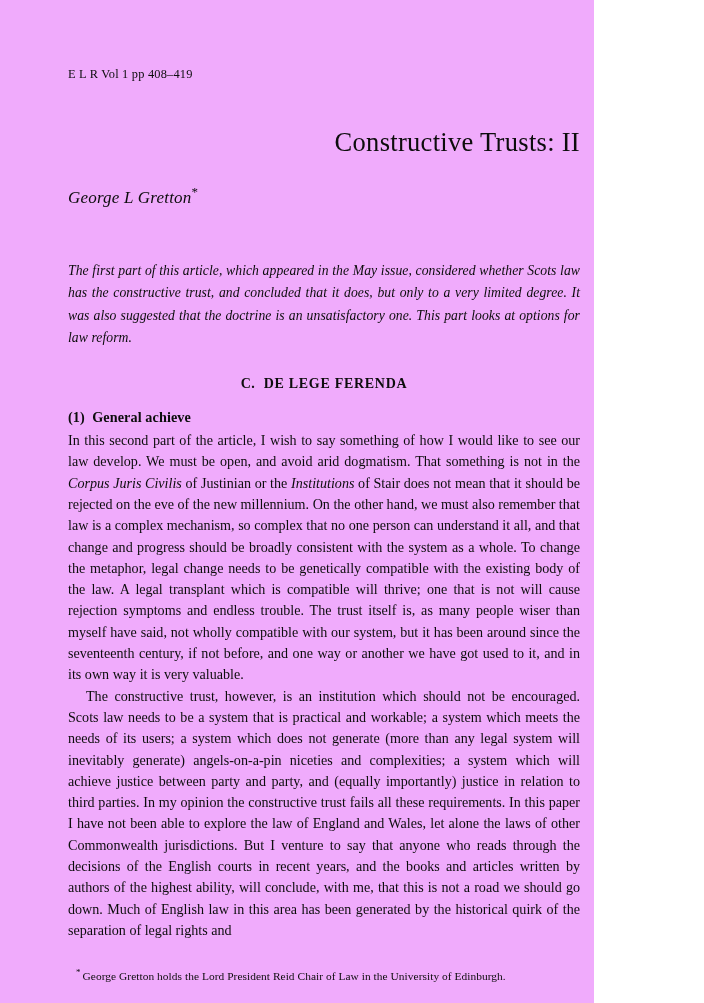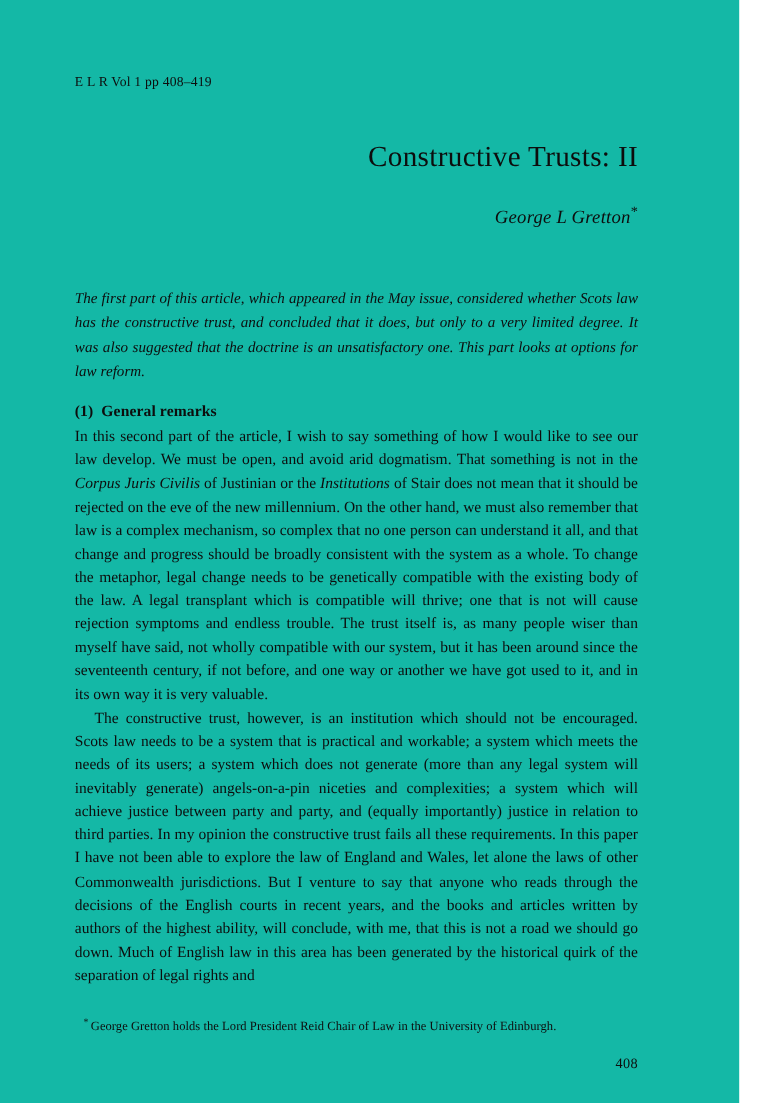--- a/index.html
+++ b/index.html
@@ -12,23 +12,23 @@
     width: 704px;
     height: 1003px;
     position: relative;
     font-family: "Liberation Serif", "DejaVu Serif", serif;
     color: #0d0d0d;
     overflow: hidden;
   }
   .page {
     position: absolute;
     left: 0; top: 0;
-    width: 672px;
+    width: 594px;
     height: 1003px;
-    background: #14b8a6;
+    background: #f0abfc;
   }
   .content {
     position: absolute;
     left: 68px;
     top: 0;
     width: 512px;
   }
 
   
   .running-head {
@@ -43,21 +43,21 @@
   .title {
     margin-top: 47px;
     text-align: right;
     font-size: 26.5px;
     line-height: 1.15;
     letter-spacing: 0.3px;
     font-weight: normal;
   }
   .author {
     margin-top: 26px;
-    text-align: right;
+    text-align: left;
     font-style: italic;
     font-size: 17px;
     line-height: 1.2;
     letter-spacing: 0.2px;
   }
   .author .star {
     font-style: normal;
     font-size: 13px;
     vertical-align: super;
   }
@@ -133,24 +133,28 @@
     <div class="running-head">E L R Vol 1 pp 408–419</div>
 
     <h1 class="title">Constructive Trusts: II</h1>
 
     <div class="author">
       <span>George L Gretton</span><span class="star">*</span>
     </div>
 
     <p class="abstract">The first part of this article, which appeared in the May issue, considered whether Scots law has the constructive trust, and concluded that it does, but only to a very limited degree. It was also suggested that the doctrine is an unsatisfactory one. This part looks at options for law reform.</p>
 
+    <div class="section-heading">
+      <span class="lead">C.</span>&nbsp;
+      <span>DE LEGE FERENDA</span>
+    </div>
 
     <div class="subsection-heading">
       <span>(1)</span>&nbsp;
-      <span>General remarks</span>
+      <span>General achieve</span>
     </div>
 
     <div id="paragraphs">
         <p class="body-par first">In this second part of the article, I wish to say something of how I would like to see our law develop. We must be open, and avoid arid dogmatism. That something is not in the <i>Corpus Juris Civilis</i> of Justinian or the <i>Institutions</i> of Stair does not mean that it should be rejected on the eve of the new millennium. On the other hand, we must also remember that law is a complex mechanism, so complex that no one person can understand it all, and that change and progress should be broadly consistent with the system as a whole. To change the metaphor, legal change needs to be genetically compatible with the existing body of the law. A legal transplant which is compatible will thrive; one that is not will cause rejection symptoms and endless trouble. The trust itself is, as many people wiser than myself have said, not wholly compatible with our system, but it has been around since the seventeenth century, if not before, and one way or another we have got used to it, and in its own way it is very valuable.</p>
         <p class="body-par indented">The constructive trust, however, is an institution which should not be encouraged. Scots law needs to be a system that is practical and workable; a system which meets the needs of its users; a system which does not generate (more than any legal system will inevitably generate) angels-on-a-pin niceties and complexities; a system which will achieve justice between party and party, and (equally importantly) justice in relation to third parties. In my opinion the constructive trust fails all these requirements. In this paper I have not been able to explore the law of England and Wales, let alone the laws of other Commonwealth jurisdictions. But I venture to say that anyone who reads through the decisions of the English courts in recent years, and the books and articles written by authors of the highest ability, will conclude, with me, that this is not a road we should go down. Much of English law in this area has been generated by the historical quirk of the separation of legal rights and</p>
       </div>
 
     <div class="footnote">
       <span class="star">*</span><span>George Gretton holds the Lord President Reid Chair of Law in the University of Edinburgh.</span>
     </div>

